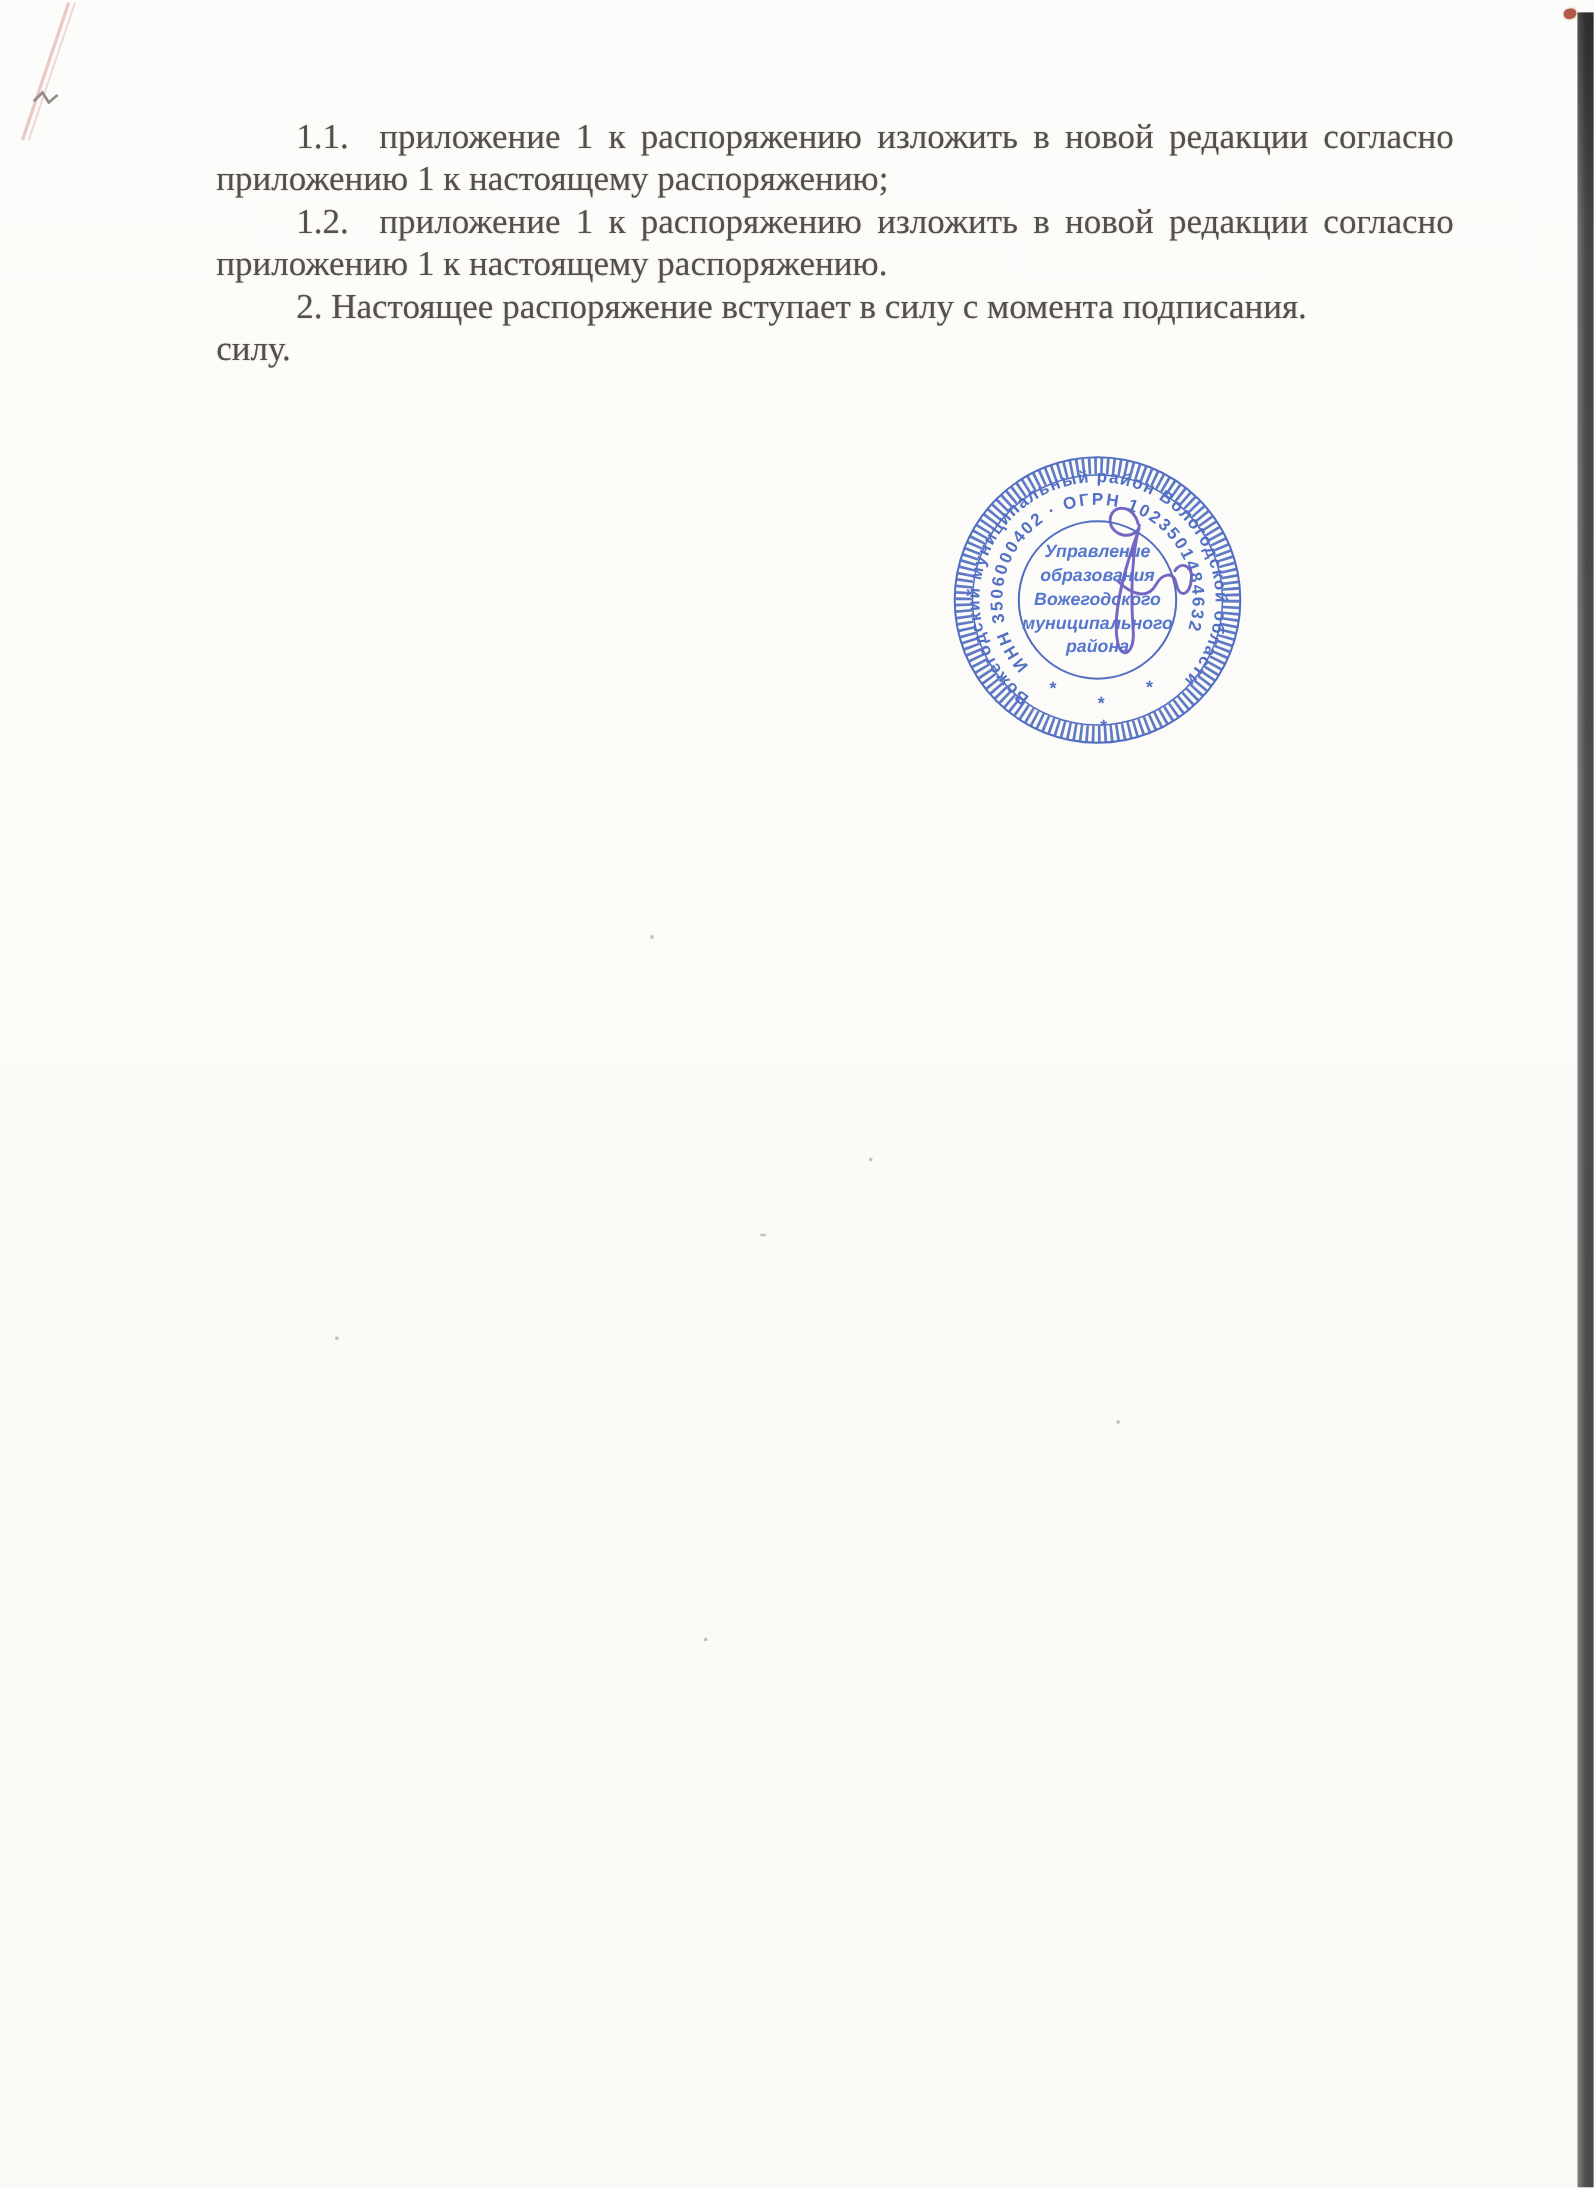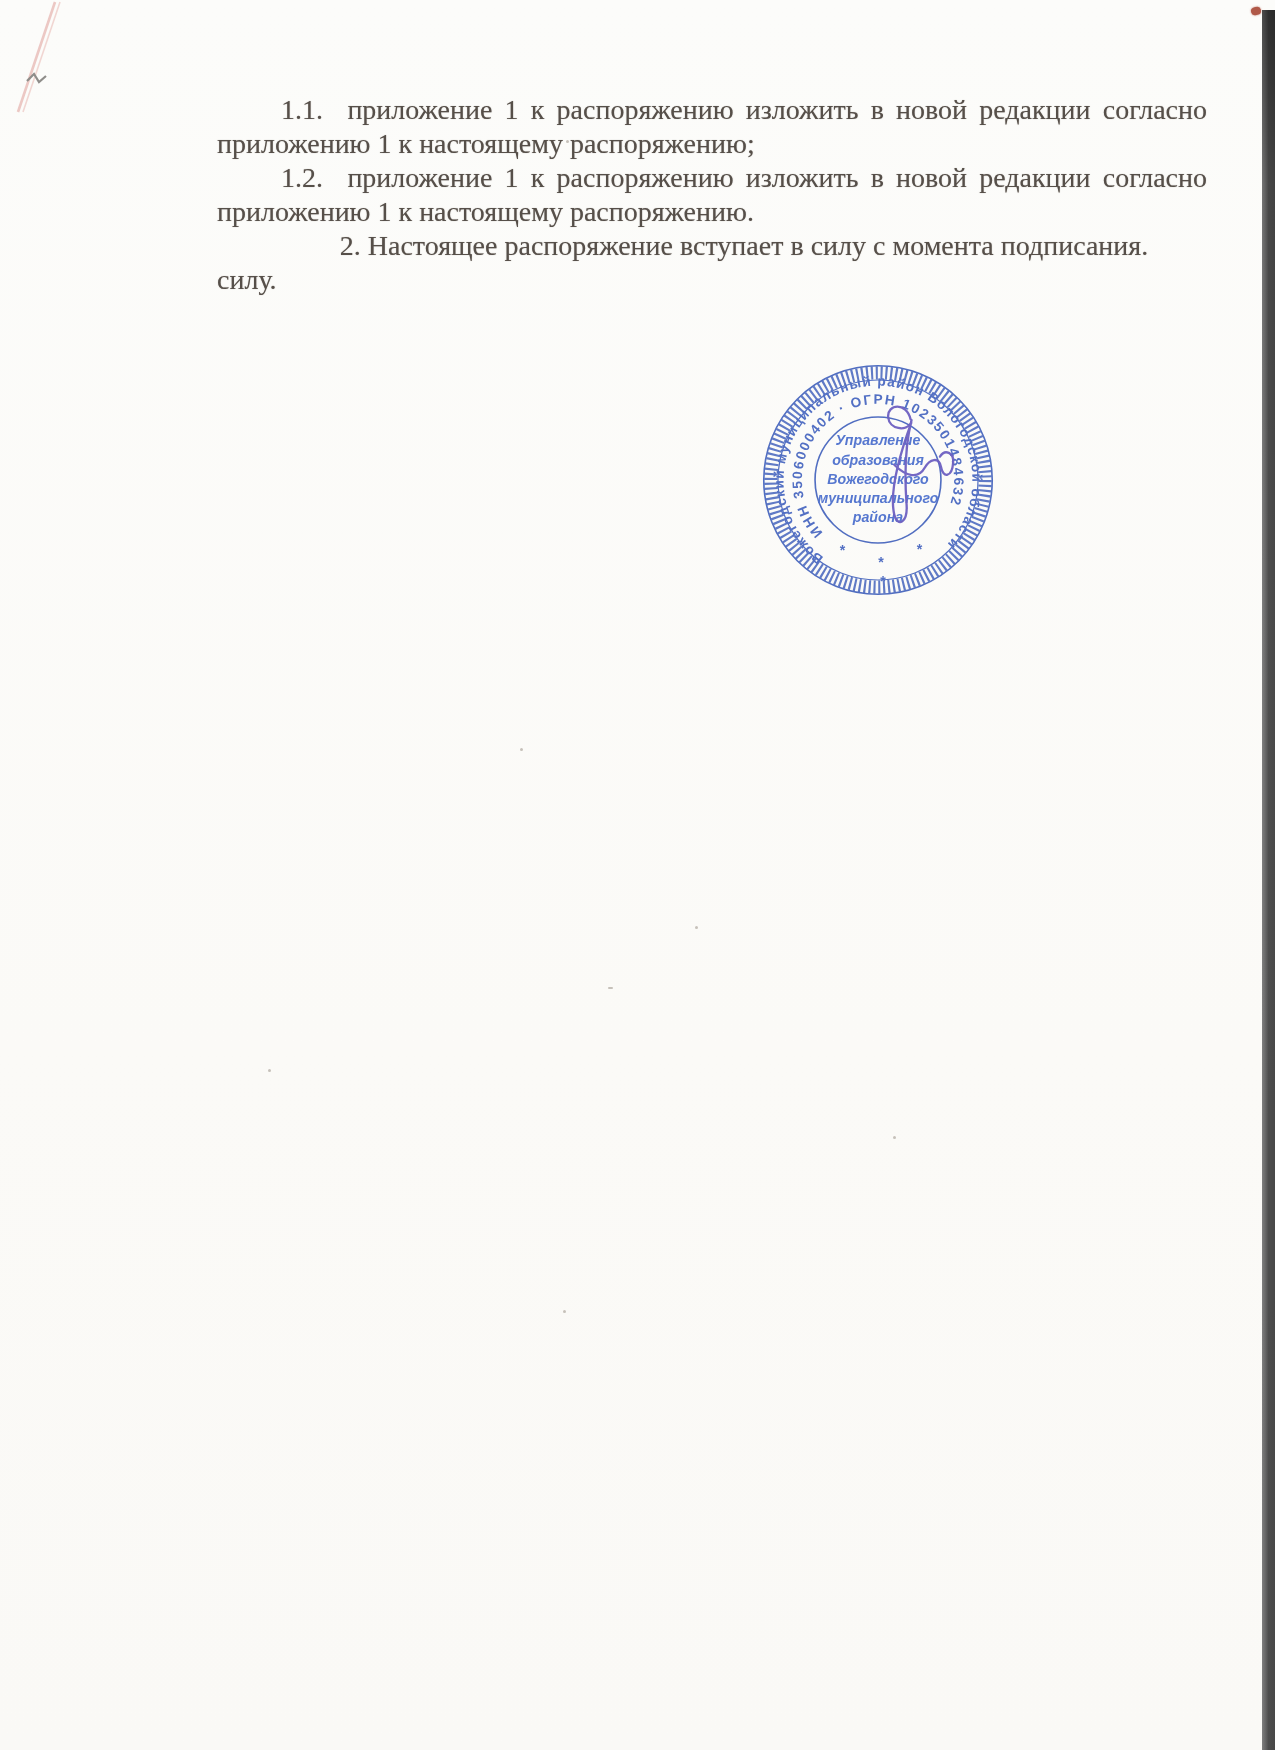--- a/index.html
+++ b/index.html
@@ -8,25 +8,24 @@
     background:#fbfbf8;
     font-family:"Liberation Serif","DejaVu Serif",serif;
   }
   .page{position:absolute;inset:0;background:linear-gradient(180deg,#fcfcfa 0%,#fbfaf7 60%,#faf9f6 100%);}
 
   
   .doc-text{
     position:absolute;left:173px;top:93px;width:990px;
     color:#564f49;
     text-shadow:0 0 1px rgba(95,88,80,.5);
-    margin-left:44px;
   }
   .line{font-size:28px;line-height:34px;white-space:pre-wrap;}
   .line.j{text-align:justify;text-align-last:justify;}
-  .line.i{text-indent:64px;text-align:center;}
+  .line.i{text-indent:64px;}
 
   
   .sig-row{
     position:absolute;left:173px;top:421px;width:1024px;
     display:flex;justify-content:space-between;align-items:baseline;
     color:#59524c;text-shadow:0 0 1px rgba(95,88,80,.5);
   }
   .sig-title{font-size:29px;white-space:pre-wrap;}
   .sig-name{font-size:31px;}
 

